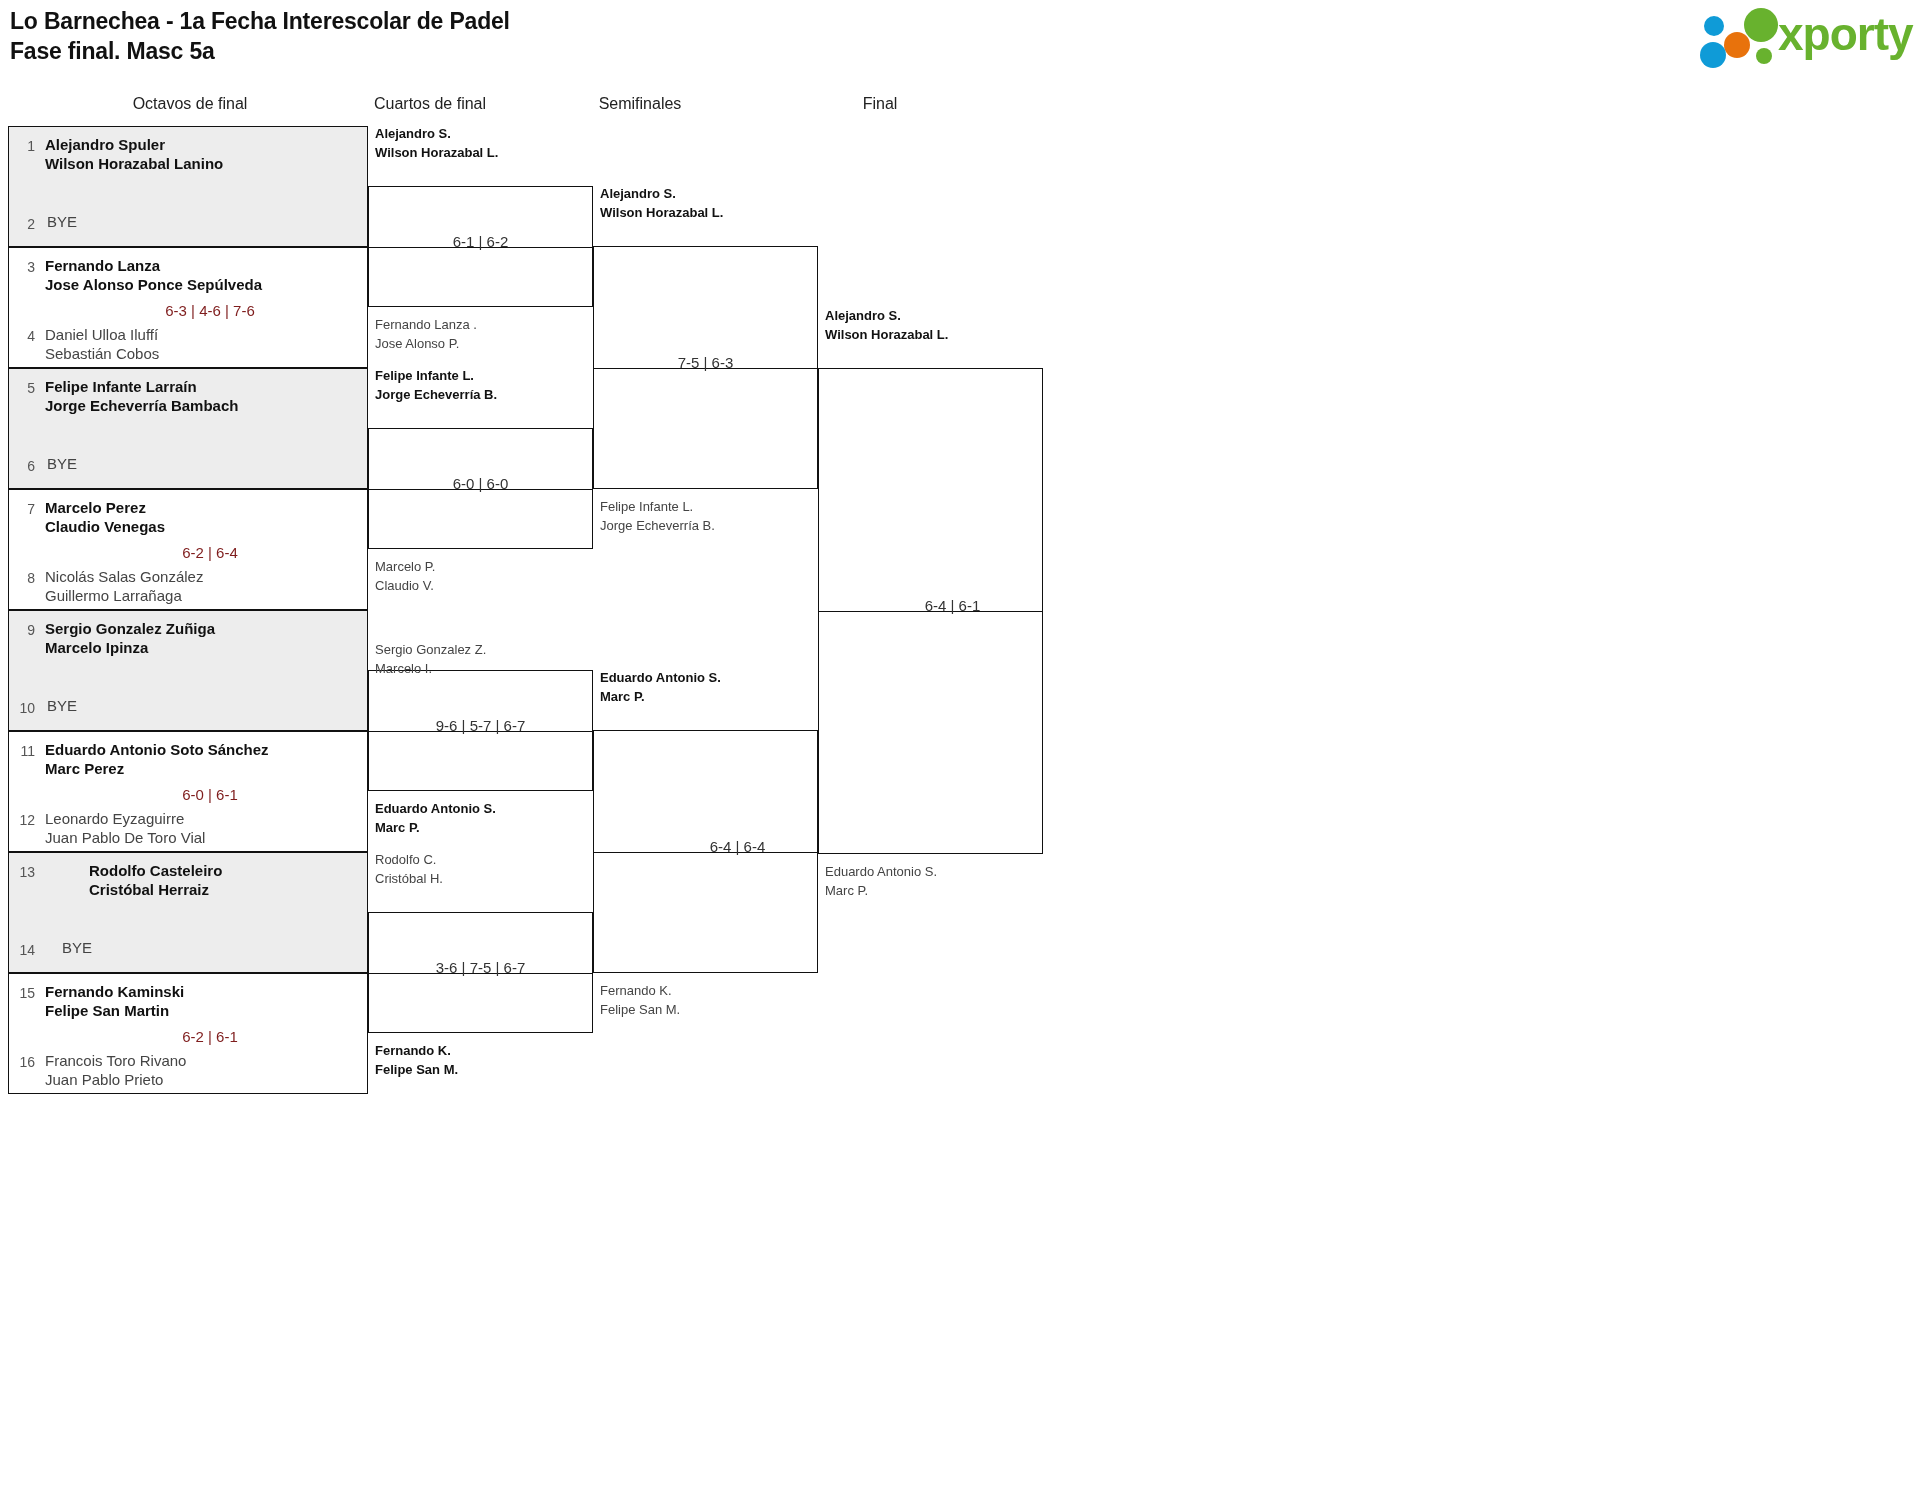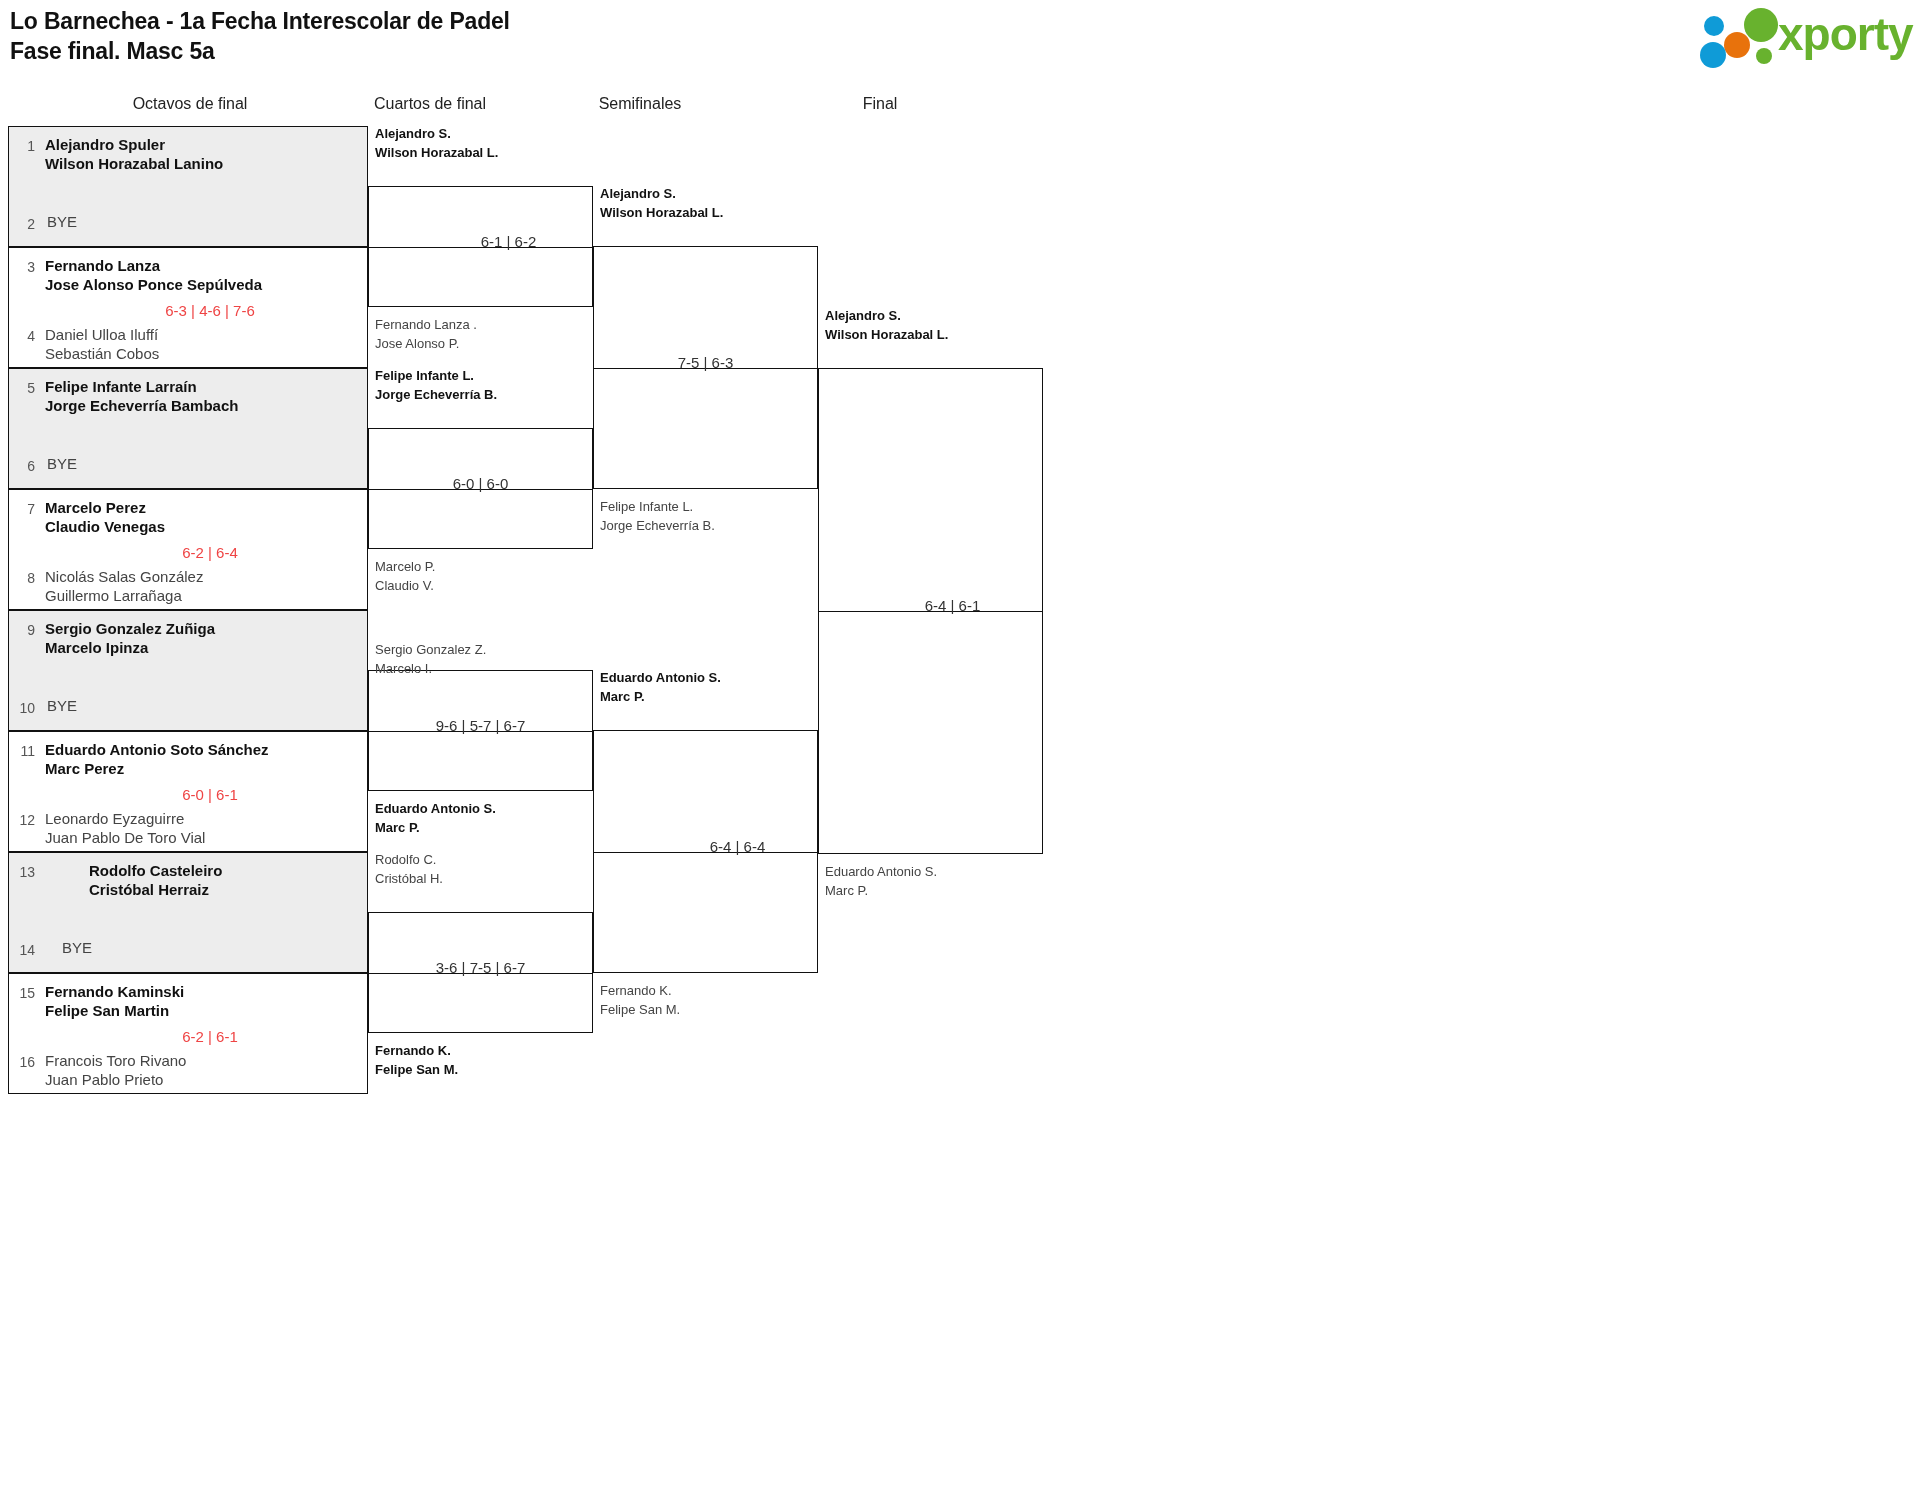--- a/index.html
+++ b/index.html
@@ -32,21 +32,21 @@
             border-top:1px solid #111;border-bottom:1px solid #111;
             border-left:1px solid #111;border-right:1px solid #111;}
   .r1-block.shade{background:#ededed;}
   .r1-block.plain{background:#fff;}
   .seedline{position:absolute;left:0;width:100%;display:flex;align-items:flex-start;}
   .seednum{width:26px;text-align:right;font-size:14px;color:#555;flex:none;padding-top:3px;}
   .seednames{padding-left:10px;font-size:15px;line-height:19px;}
   .seednames.win{font-weight:700;color:#111;}
   .seednames.lose{font-weight:400;color:#444;}
   .bye{padding-left:12px;font-size:15px;color:#444;}
-  .r1-score{position:absolute;width:100%;text-align:center;font-size:15px;color:#ef4444;padding-left:44px;box-sizing:border-box;}
+  .r1-score{position:absolute;width:100%;text-align:center;font-size:15px;color:#7f1d1d;padding-left:44px;box-sizing:border-box;}
 
   
   .mbox{position:absolute;box-sizing:border-box;border:1px solid #111;background:#fff;}
   .mbox .divider{position:absolute;left:0;width:100%;border-top:1px solid #111;}
   .mlabel{position:absolute;font-size:13px;line-height:19px;white-space:nowrap;}
   .mlabel.win{font-weight:700;color:#111;}
   .mlabel.lose{font-weight:400;color:#444;}
   .mscore{position:absolute;font-size:15px;color:#333;white-space:nowrap;text-align:center;}
 </style>
 </head>
@@ -196,21 +196,21 @@
       </div>
     </div>
   <div id="r2">
       <div class="mbox" style="left: 368px; top: 186px; width: 225px; height: 121px;">
         <div class="divider" style="top: 59.5px;"></div>
       </div>
       <div class="mlabel win" style="left: 375px; top: 124px;">
         <div>Alejandro S.</div>
         <div>Wilson Horazabal L.</div>
       </div>
-      <div class="mscore" style="left: 368px; width: 225px; top: 232.5px; margin-left: 28px;">6-1 | 6-2</div>
+      <div class="mscore" style="left: 368px; width: 225px; top: 232.5px;">6-1 | 6-2</div>
       <div class="mlabel lose" style="left: 375px; top: 315px;">
         <div>Fernando Lanza .</div>
         <div>Jose Alonso P.</div>
       </div>
       <div class="mbox" style="left: 368px; top: 428px; width: 225px; height: 121px;">
         <div class="divider" style="top: 59.5px;"></div>
       </div>
       <div class="mlabel win" style="left: 375px; top: 366px;">
         <div>Felipe Infante L.</div>
         <div>Jorge Echeverría B.</div>

